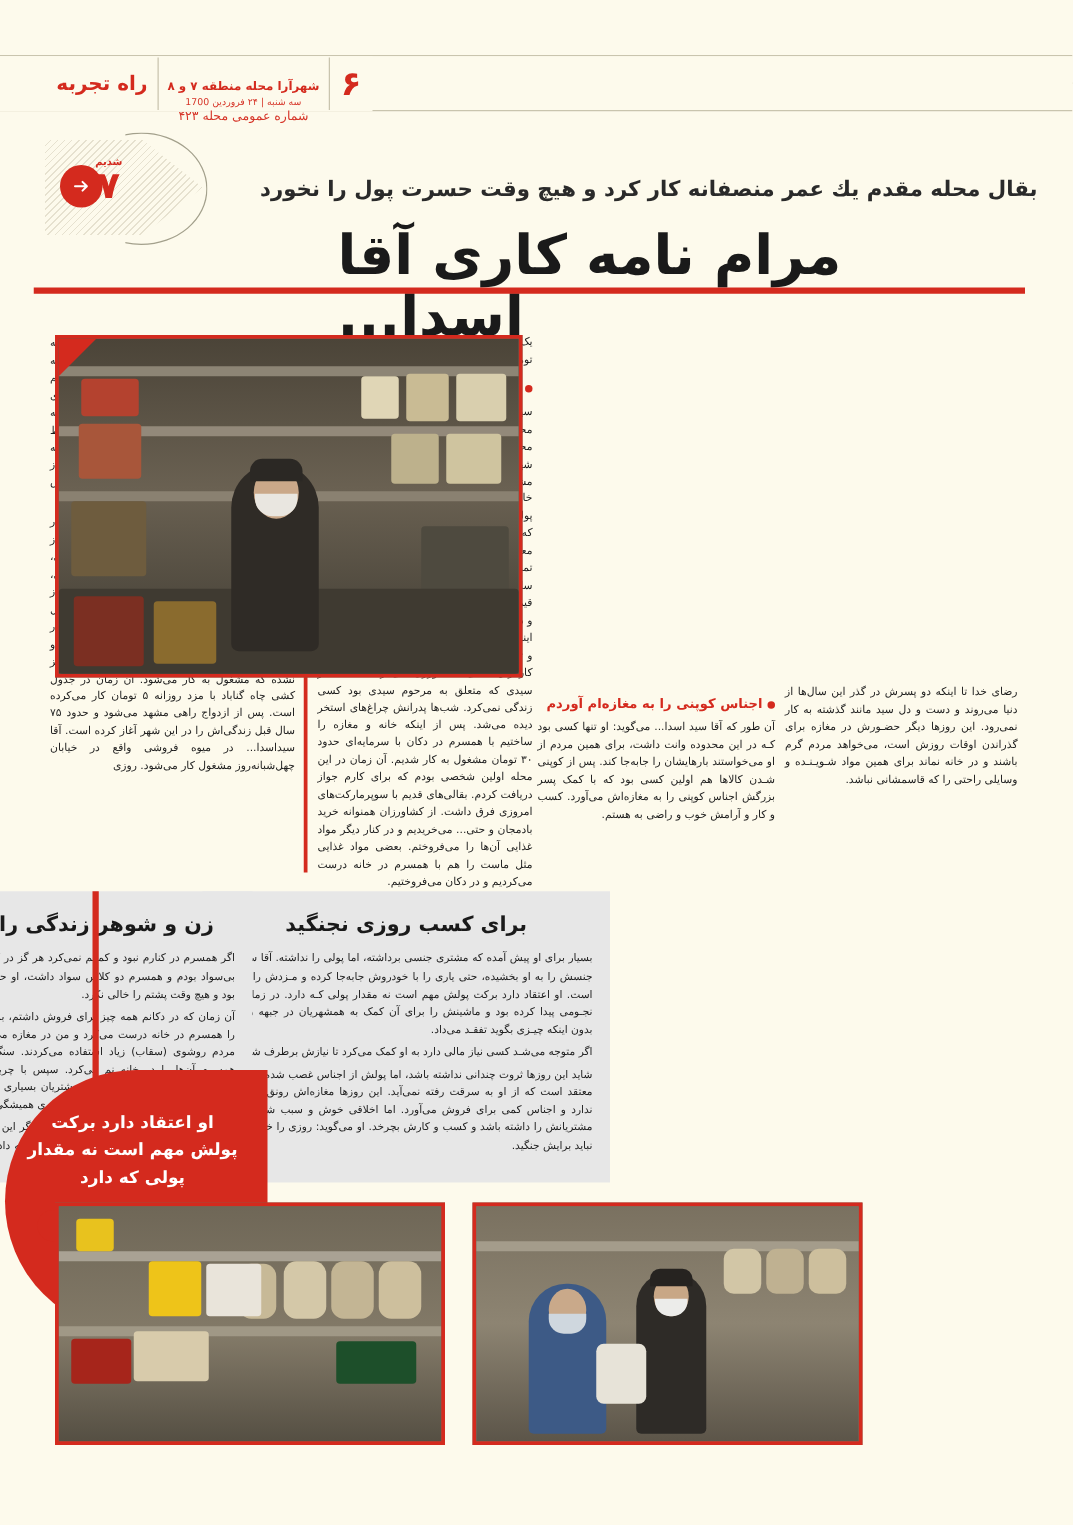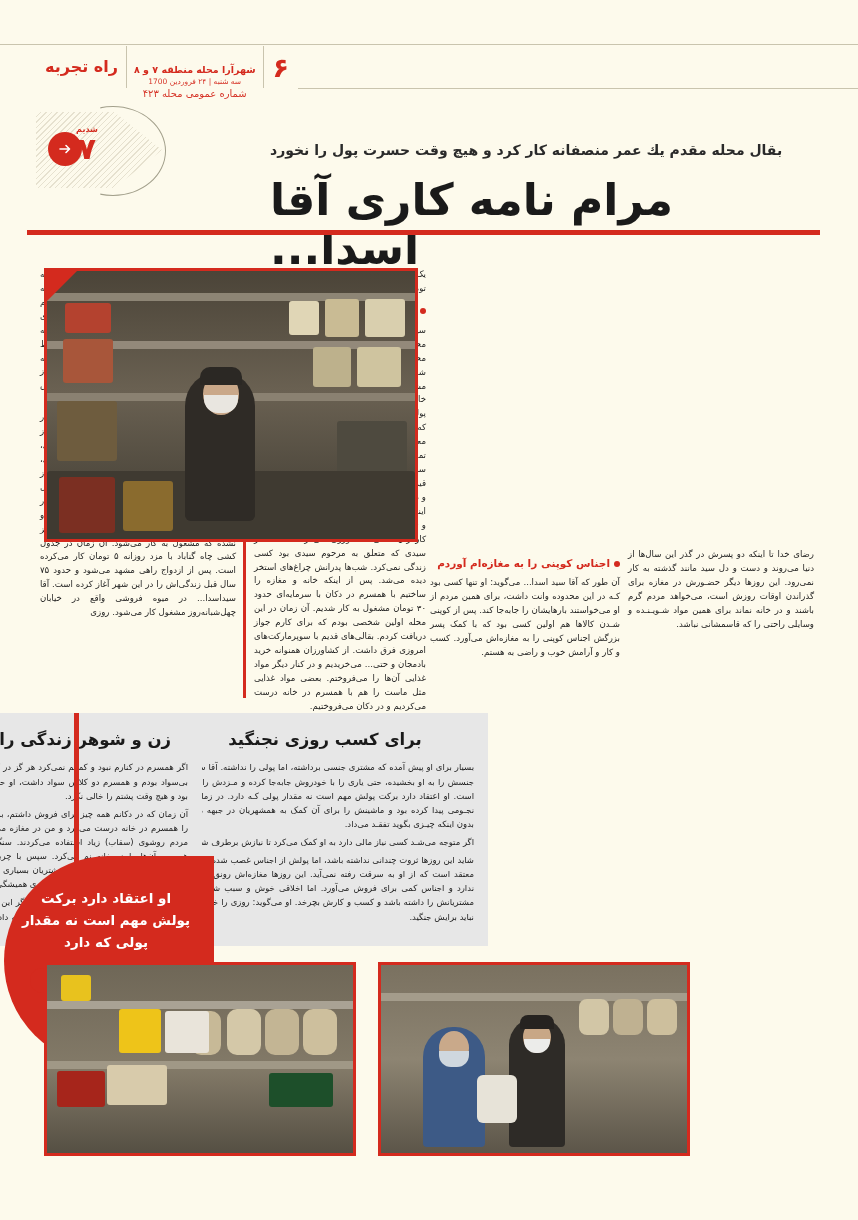--- a/index.html
+++ b/index.html
@@ -164,21 +164,21 @@
 
   
   .headline-wrap {
     position: absolute;
     top: 140px;
     right: 28px;
     width: 560px;
     text-align: left;
   }
   .kicker {
-    font-size: 14px;
+    font-size: 17px;
     color: #2a2a2a;
     letter-spacing: -0.2px;
     line-height: 1.5;
     margin: 0 0 14px 0;
     white-space: nowrap;
     text-align: left;
     font-weight: 600;
   }
   .headline {
     font-size: 44px;

